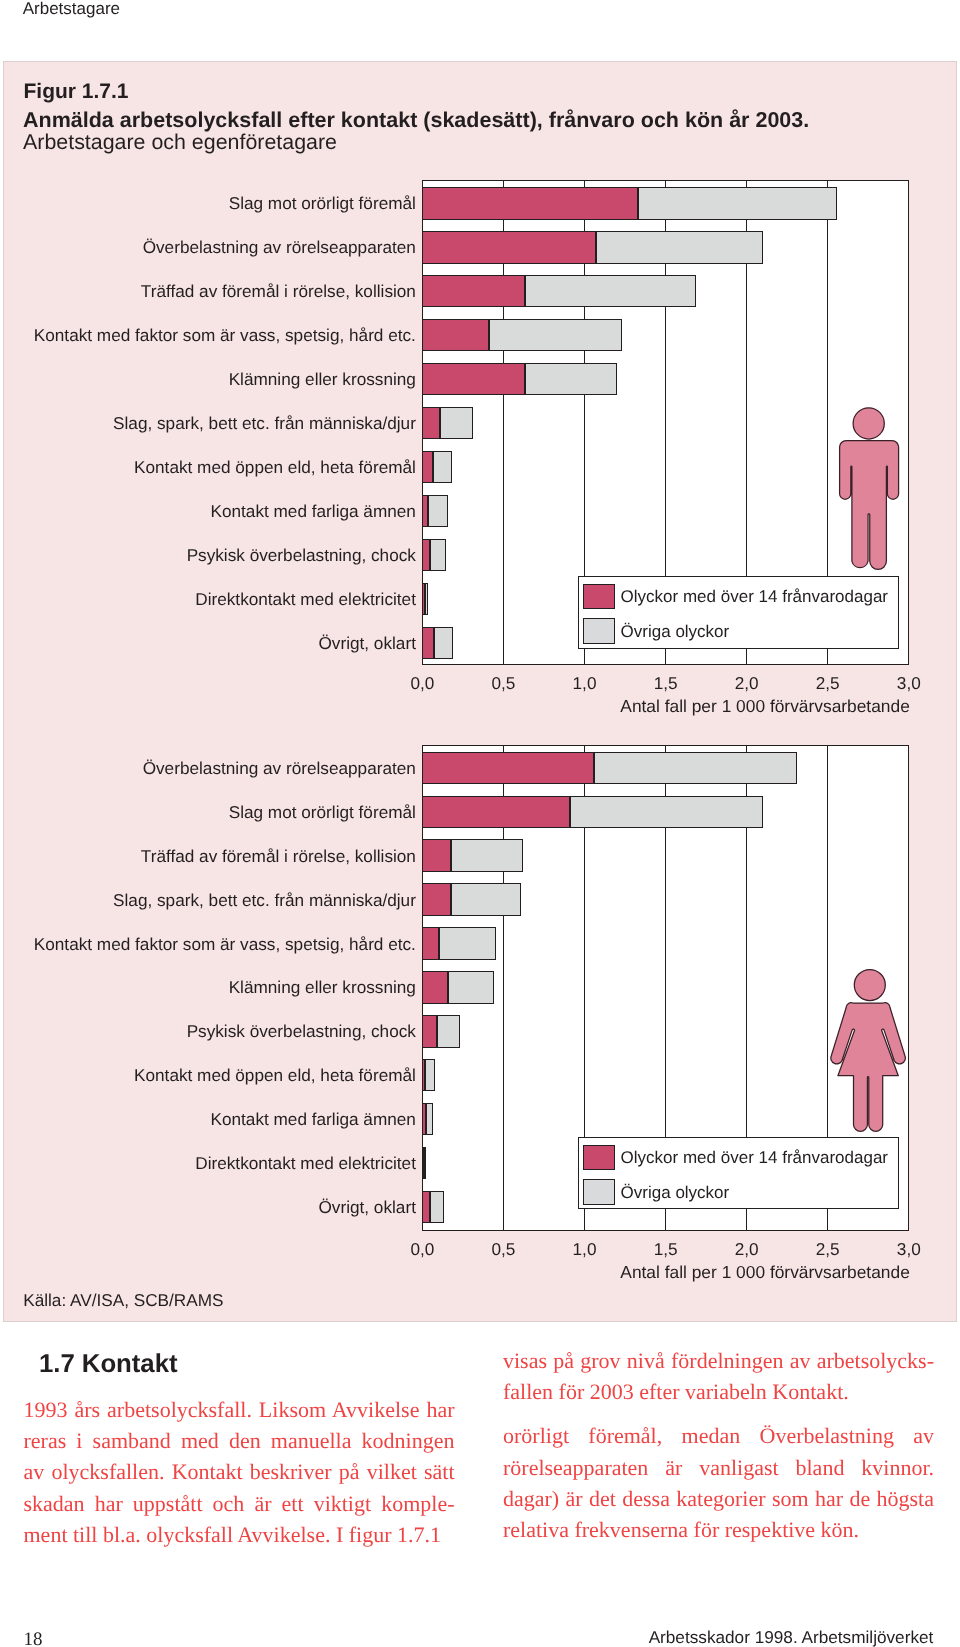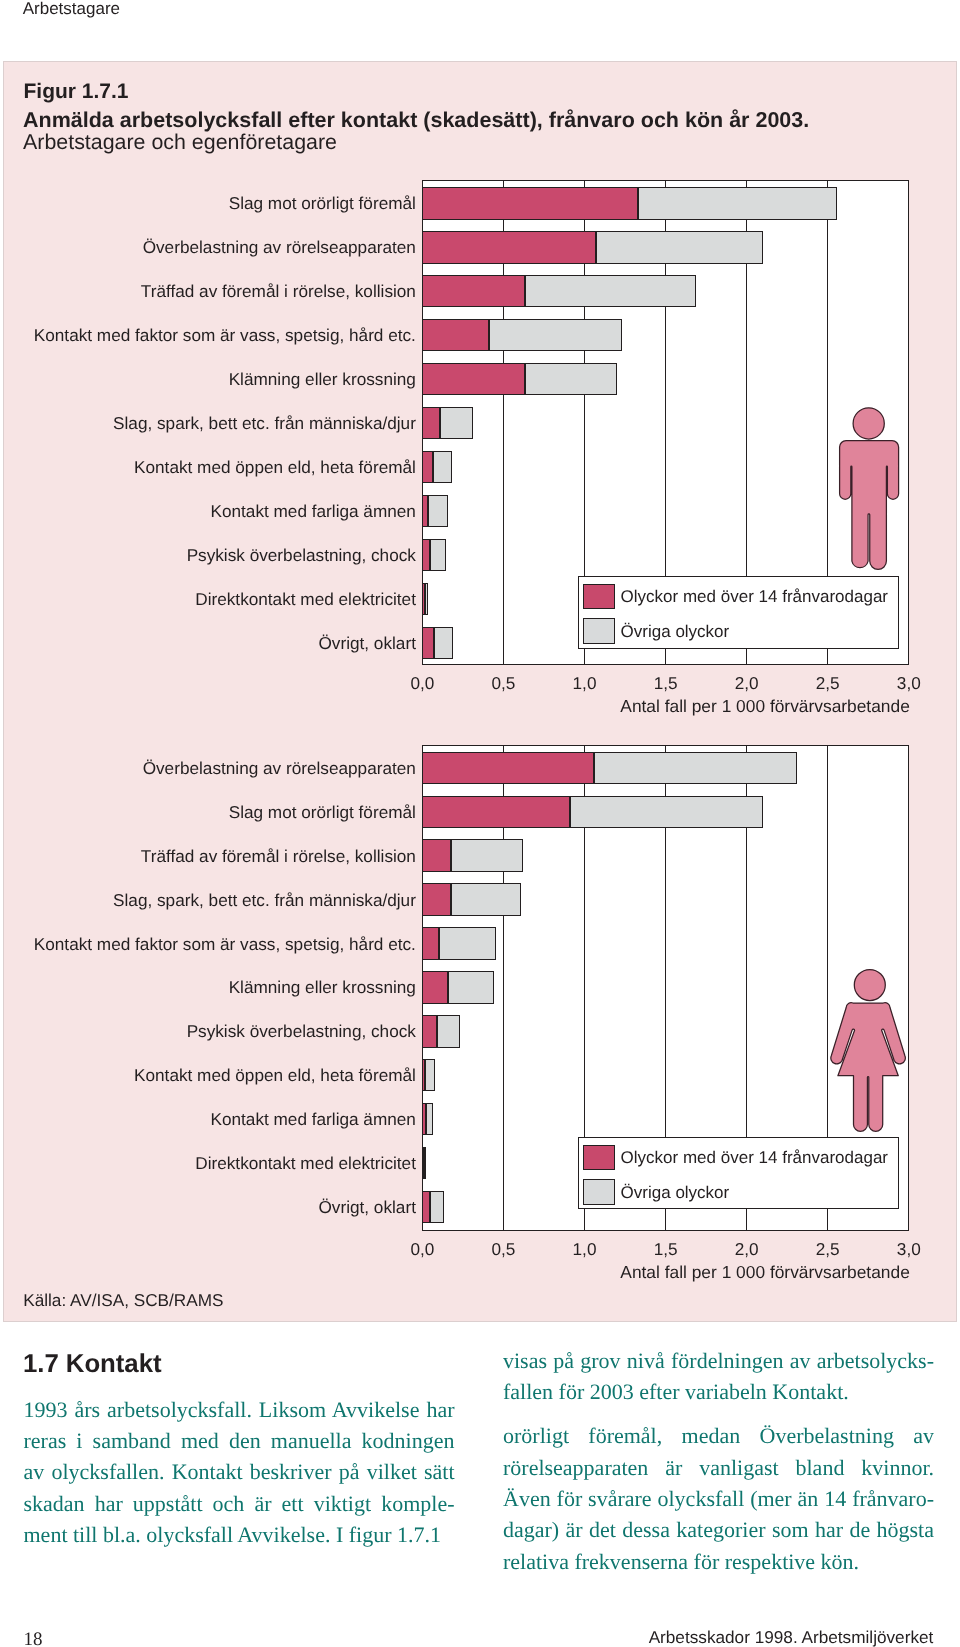--- a/index.html
+++ b/index.html
@@ -22,22 +22,22 @@
   .seg.s2{background:#d8dadb;}
   .catlabel{text-align:right;font-size:17.2px;white-space:nowrap;}
   .ticklabel{font-size:17.2px;text-align:center;}
   .axislabel{font-size:17.36px;white-space:nowrap;}
   .legendbox{background:#ffffff;border:1.6px solid #231f20;box-sizing:border-box;}
   .legsw{box-sizing:border-box;border:1.4px solid #231f20;}
   .legsw.s1{background:#c8496c;}
   .legsw.s2{background:#d8dadb;}
   .legtext{font-size:17.0px;white-space:nowrap;}
   .picto svg{display:block;}
-  #body-heading{left:23px;top:1349.5px;font-size:25.8px;font-weight:bold;letter-spacing:-0.05px;}
-  .bodycol{font-family:"Liberation Serif",serif;font-size:22px;line-height:31.35px;color:#0f766e;}
+  #body-heading{left:39px;top:1349.5px;font-size:25.8px;font-weight:bold;letter-spacing:-0.05px;}
+  .bodycol{font-family:"Liberation Serif",serif;font-size:22px;line-height:31.35px;color:#ef4444;}
   #col-left{left:23.5px;top:1393.5px;width:431px;}
   #col-right{left:503px;top:1344.5px;width:431px;}
   .tline{text-align:justify;text-align-last:justify;white-space:nowrap;}
   .tline.last{text-align-last:left;}
   .para.p2{margin-top:13px;}
   #page-number{left:23.6px;top:1628.5px;font-size:19px;font-family:"Liberation Serif",serif;}
   #footer-right{right:26.7px;top:1626.8px;font-size:17.2px;text-align:right;}
 </style>
 </head>
 <body>
@@ -223,19 +223,18 @@
     <div class="tline last">ment till bl.a. olycksfall Avvikelse. I figur 1.7.1</div>
   </div>
 <div class="abs bodycol" id="col-right">
     <div class="para">
       <div class="tline">visas på grov nivå fördelningen av arbetsolycks-</div>
       <div class="tline last">fallen för 2003 efter variabeln Kontakt.</div>
     </div>
     <div class="para p2">
       <div class="tline">orörligt föremål, medan Överbelastning av</div>
       <div class="tline">rörelseapparaten är vanligast bland kvinnor.</div>
-      <div class="tline">Även för svårare olycksfall (mer än 14 frånvaro-</div>
       <div class="tline">dagar) är det dessa kategorier som har de högsta</div>
       <div class="tline last">relativa frekvenserna för respektive kön.</div>
     </div>
   </div>
 <div class="abs" id="page-number">18</div>
 <div class="abs" id="footer-right">Arbetsskador 1998. Arbetsmiljöverket</div>
 
 </body></html>

